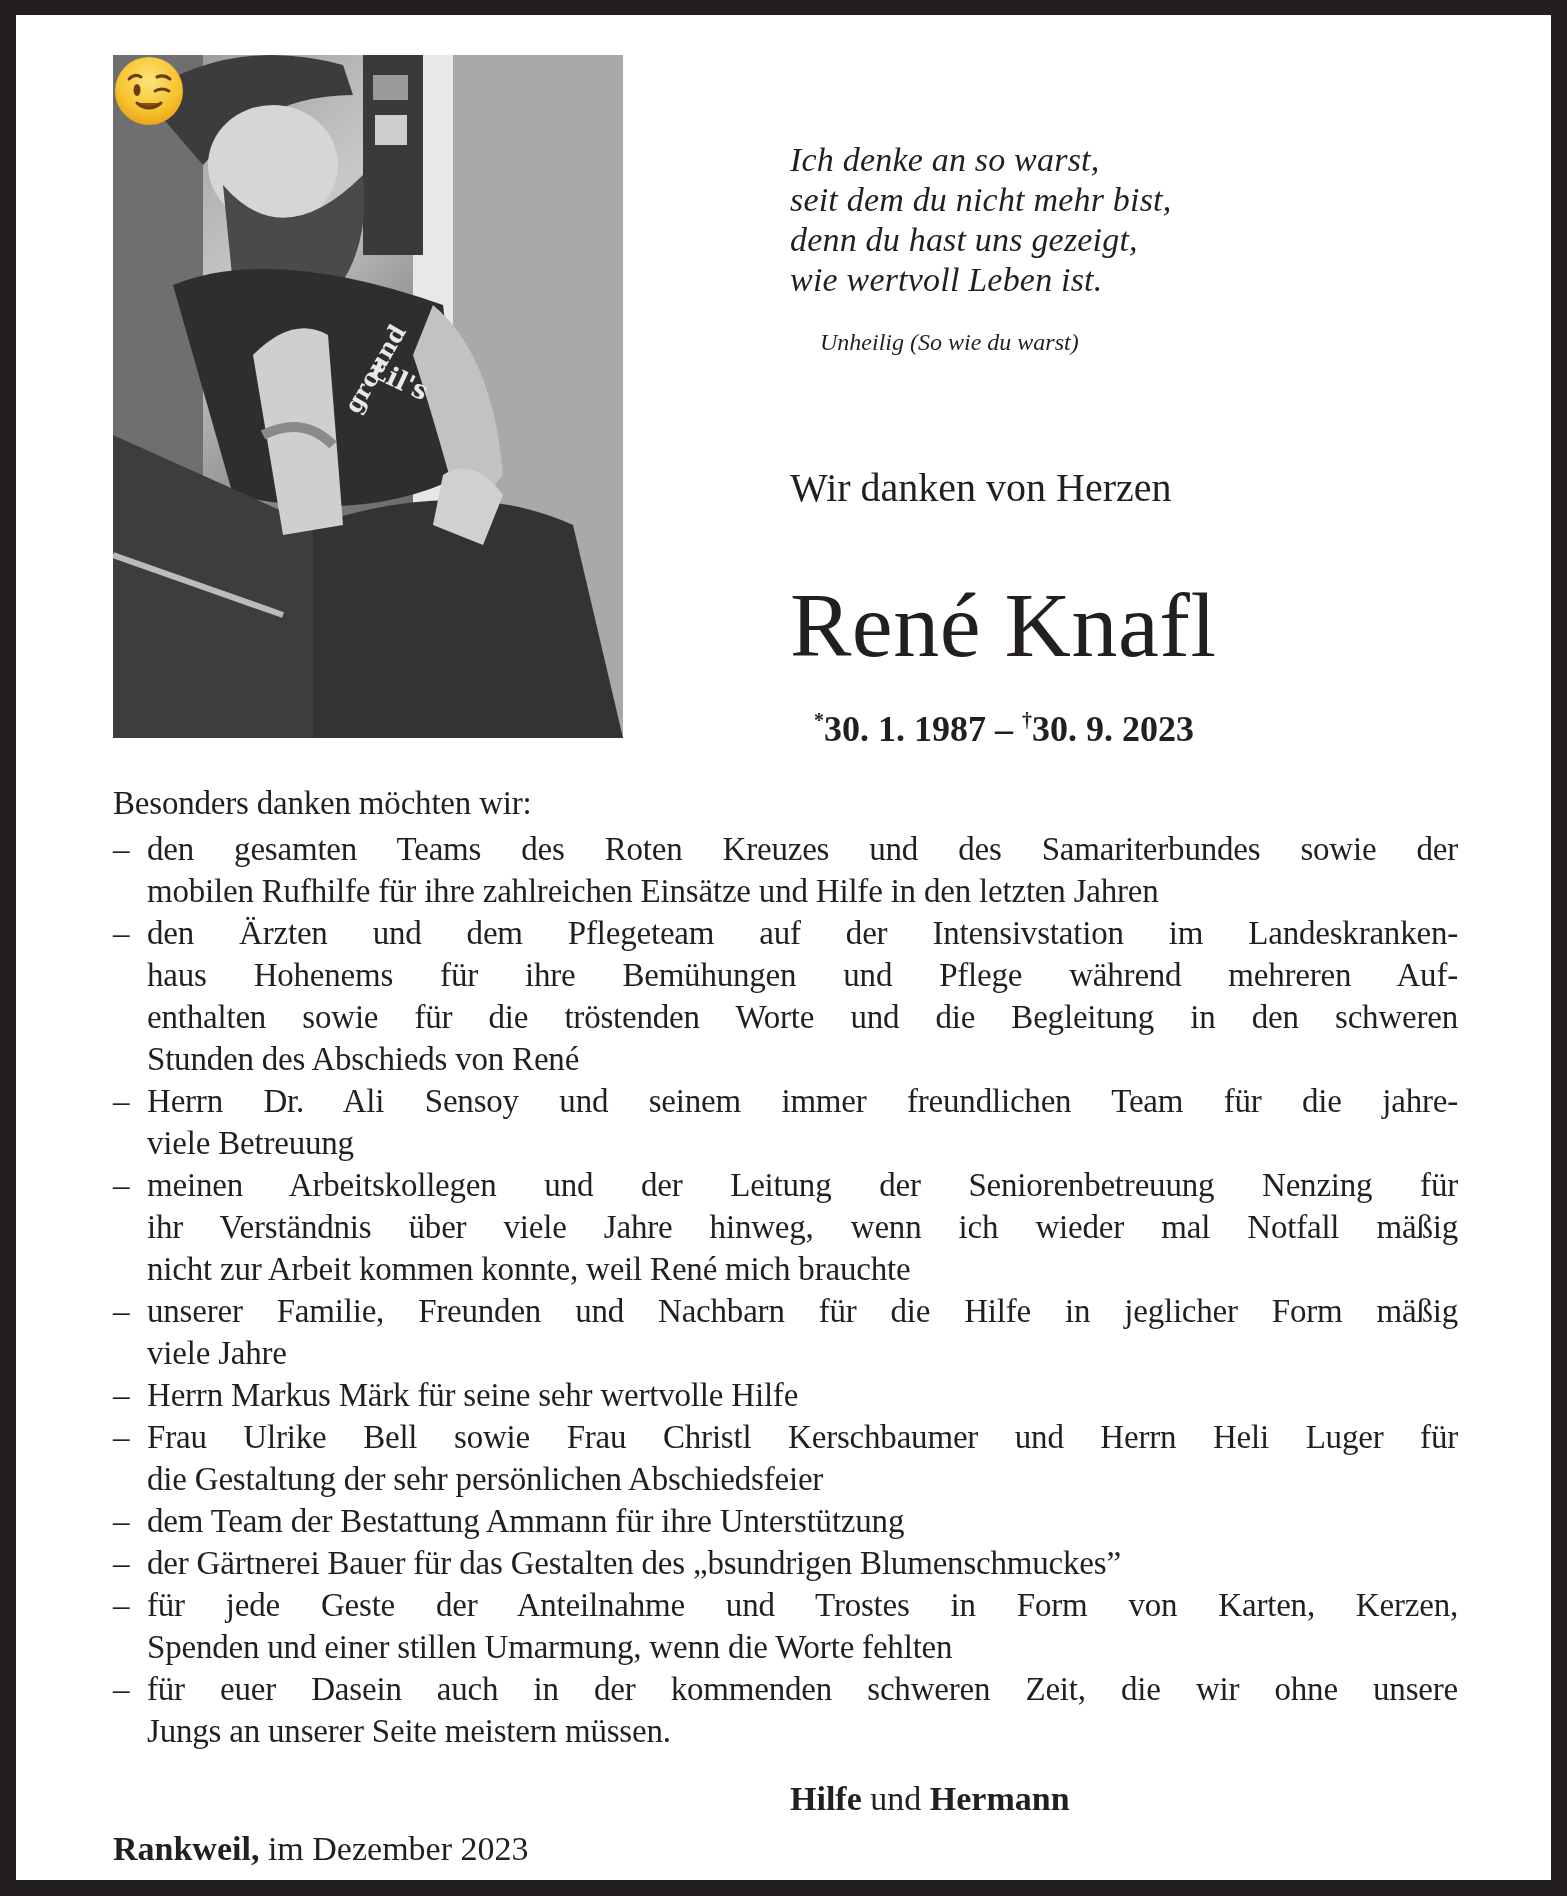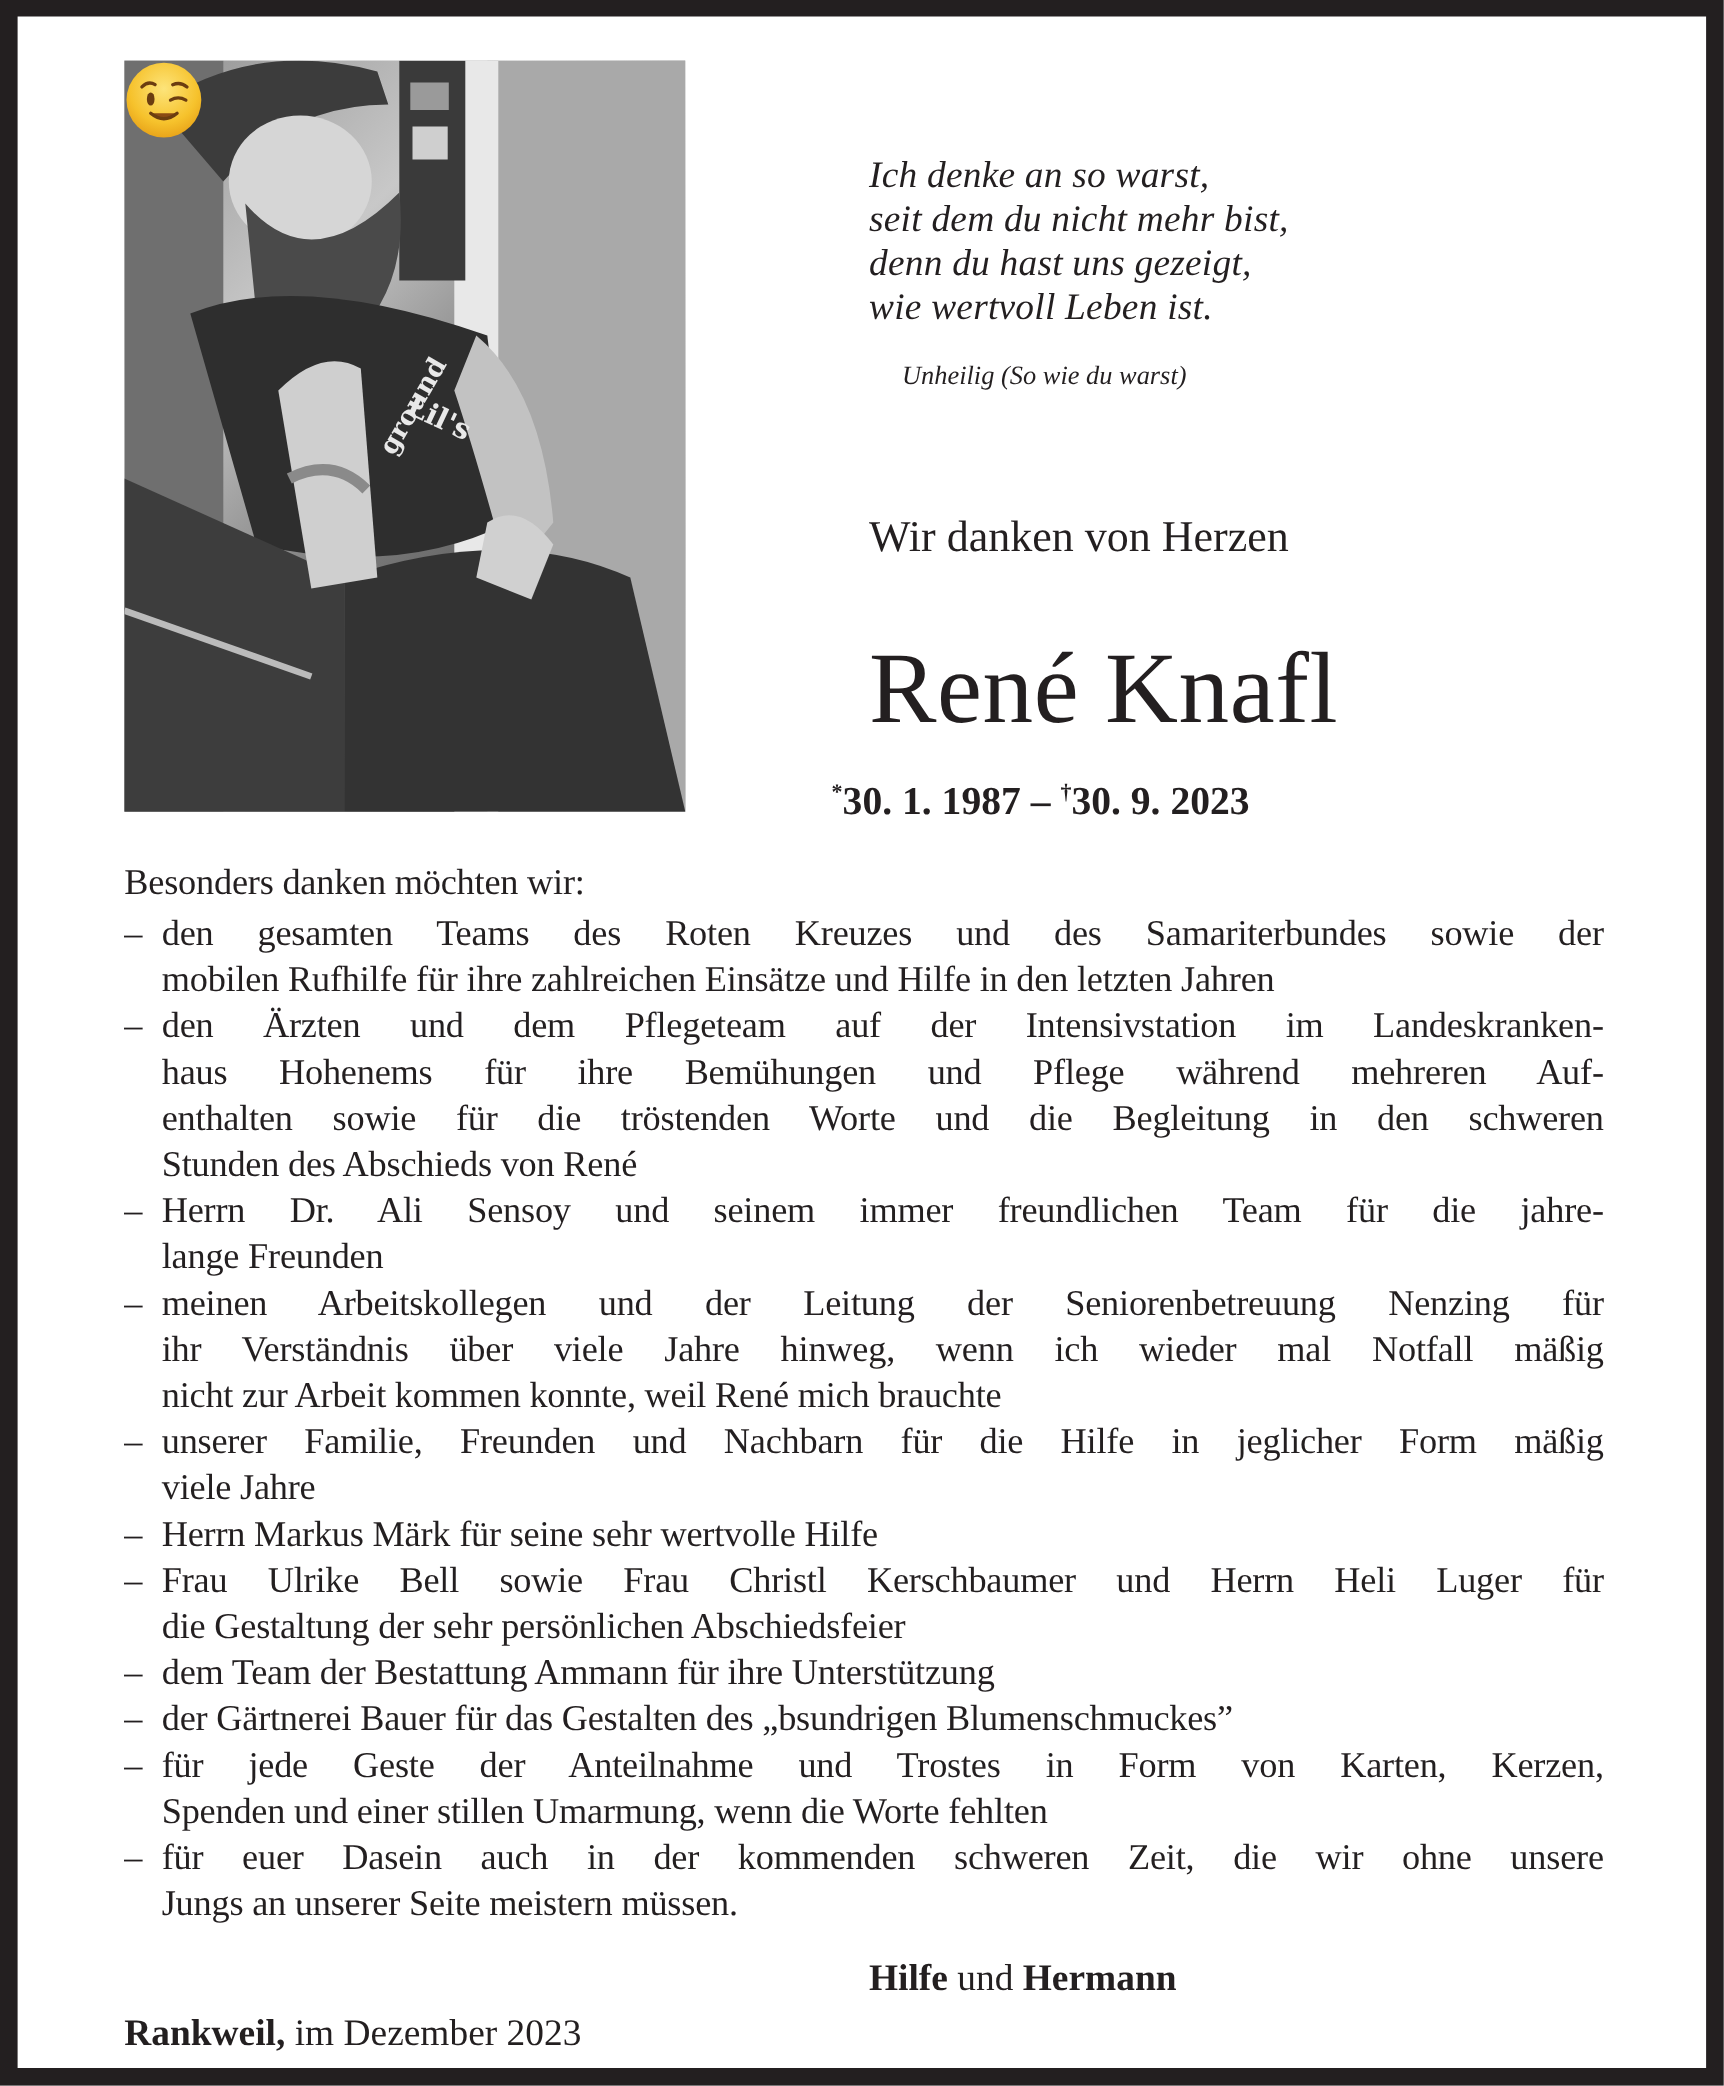--- a/index.html
+++ b/index.html
@@ -58,21 +58,21 @@
   .name {
     position: absolute;
     left: 774px; top: 560px;
     font-size: 92px;
     line-height: 100px;
     white-space: nowrap;
     letter-spacing: 0.5px;
   }
   .dates {
     position: absolute;
-    left: 740px; top: 683px;
+    left: 798px; top: 683px;
     font-size: 36px;
     line-height: 44px;
     font-weight: bold;
     white-space: nowrap;
   }
   .dates sup { font-size: 20px; font-weight: bold; vertical-align: 14px; }
   .body {
     position: absolute;
     left: 97px; top: 767px;
     width: 1345px;
@@ -191,21 +191,21 @@
       <li>
         <span class="dash">–</span>
         <span class="ln">den Ärzten und dem Pflegeteam auf der Intensivstation im Landeskranken-</span>
         <span class="ln">haus Hohenems für ihre Bemühungen und Pflege während mehreren Auf-</span>
         <span class="ln">enthalten sowie für die tröstenden Worte und die Begleitung in den schweren</span>
         <span class="ln last">Stunden des Abschieds von René</span>
       </li>
       <li>
         <span class="dash">–</span>
         <span class="ln">Herrn Dr. Ali Sensoy und seinem immer freundlichen Team für die jahre-</span>
-        <span class="ln last">lange Freunden</span>
+        <span class="ln last">viele Betreuung</span>
       </li>
       <li>
         <span class="dash">–</span>
         <span class="ln">meinen Arbeitskollegen und der Leitung der Seniorenbetreuung Nenzing für</span>
         <span class="ln">ihr Verständnis über viele Jahre hinweg, wenn ich wieder mal Notfall mäßig</span>
         <span class="ln last">nicht zur Arbeit kommen konnte, weil René mich brauchte</span>
       </li>
       <li>
         <span class="dash">–</span>
         <span class="ln">unserer Familie, Freunden und Nachbarn für die Hilfe in jeglicher Form mäßig</span>

